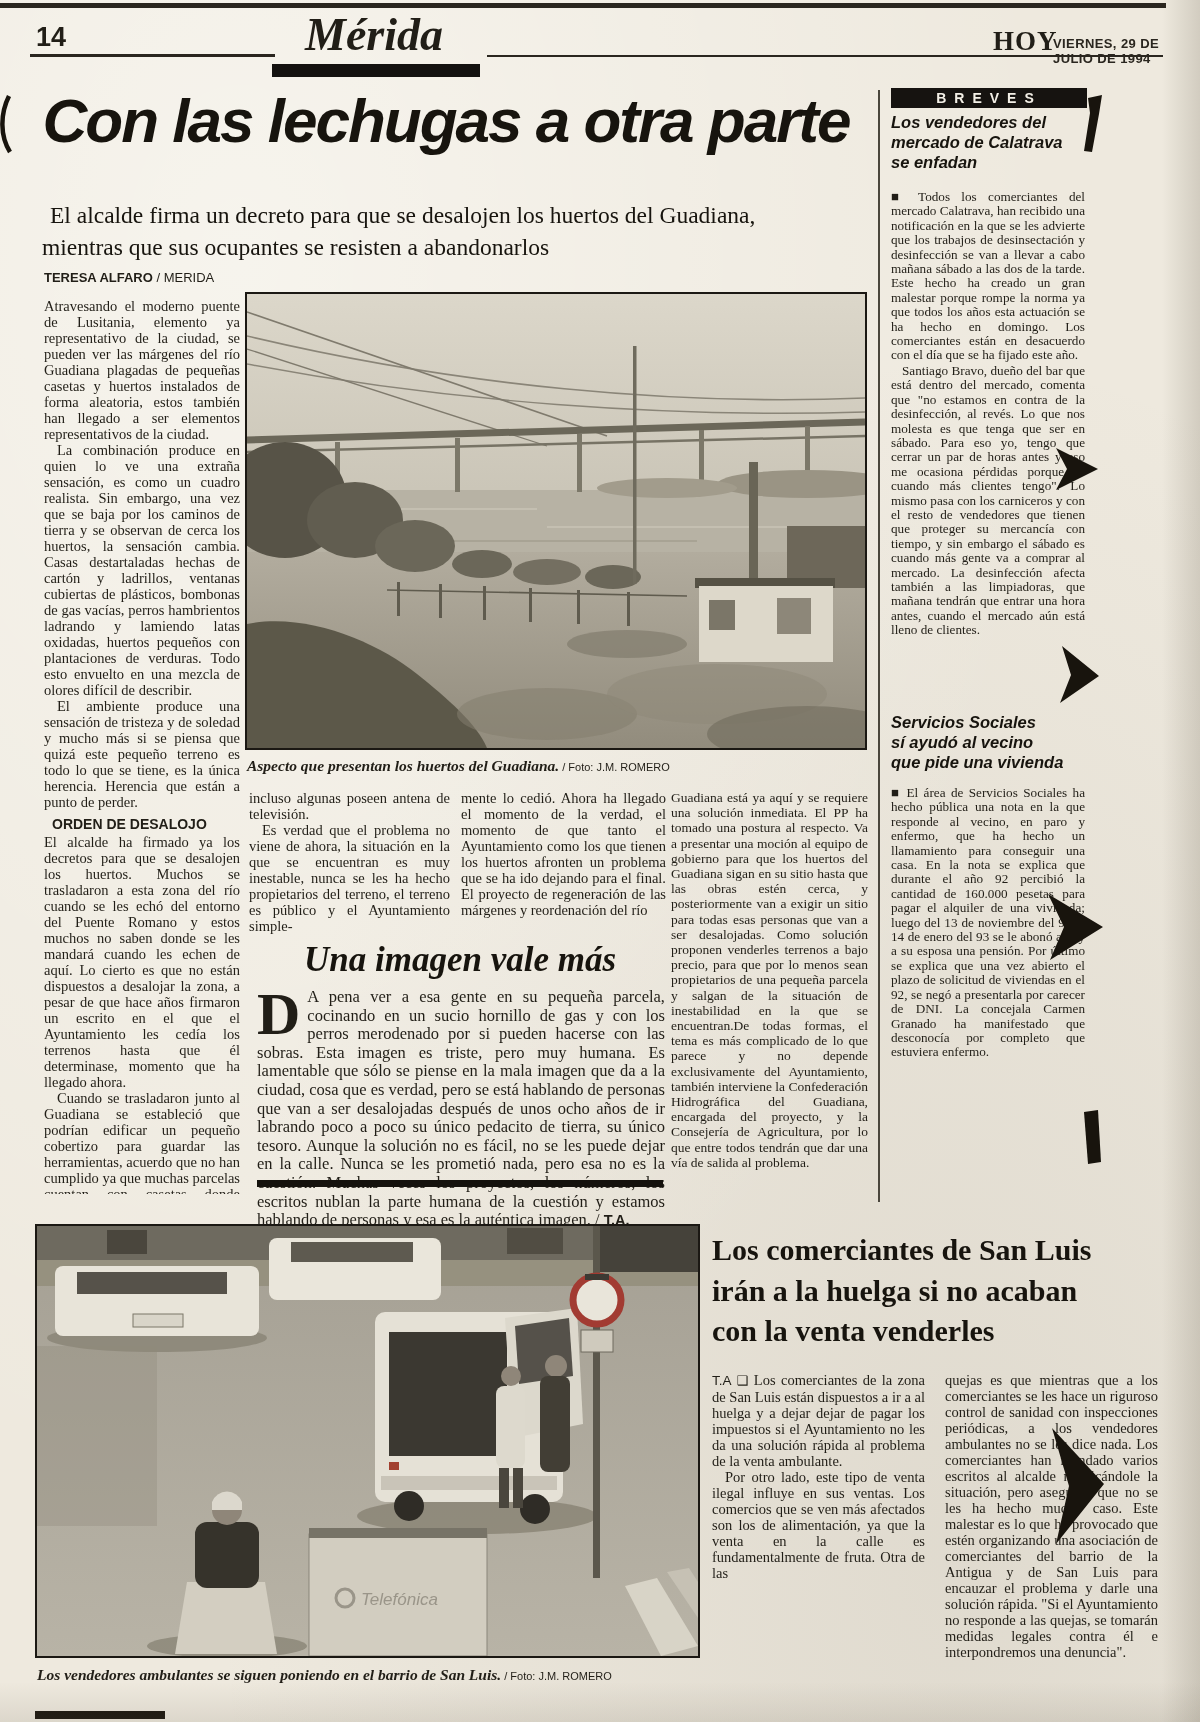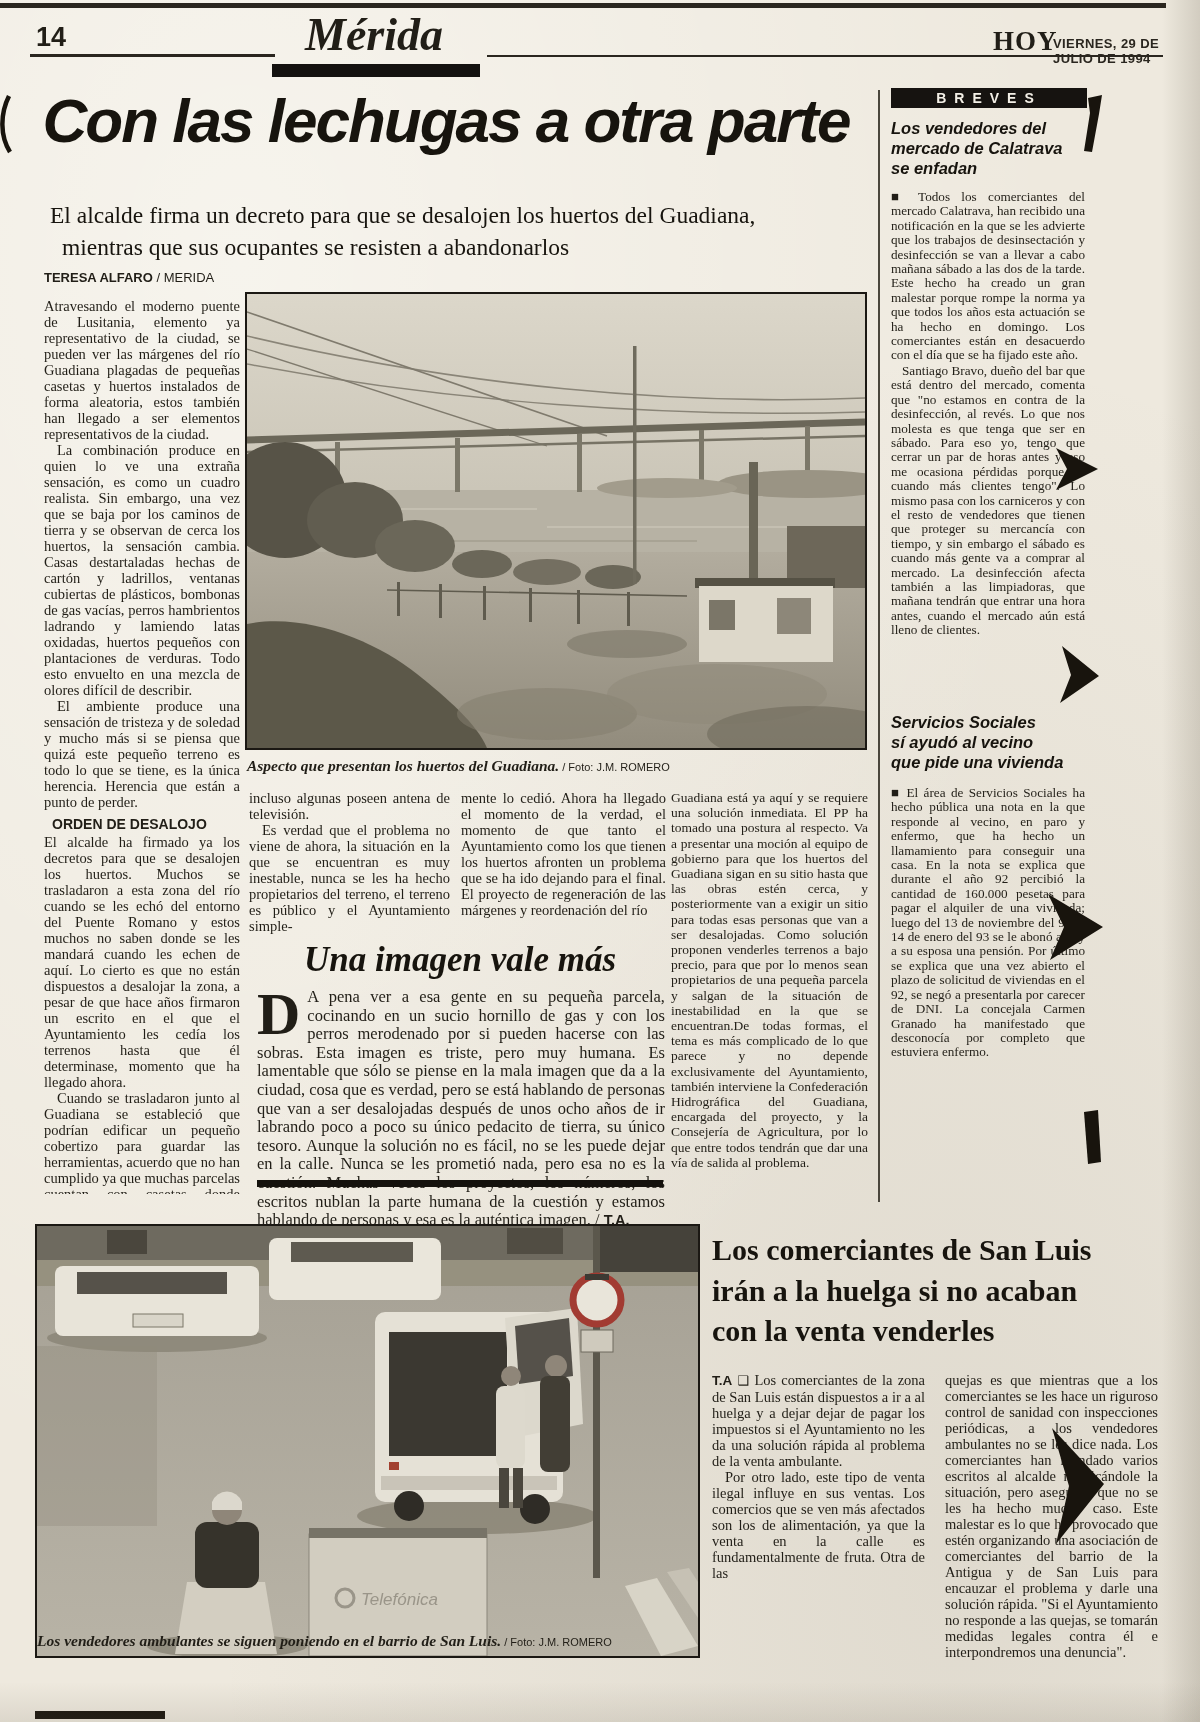--- a/index.html
+++ b/index.html
@@ -37,21 +37,21 @@
   .boxtext b{font-family:"Liberation Sans",sans-serif;font-size:14.5px;}
   
   .breves-bar{background:#161310;color:#f3efe6;font-family:"Liberation Sans",sans-serif;font-weight:bold;
     font-size:14px;letter-spacing:8px;text-align:center;line-height:20px;}
   .brief-title{font-family:"Liberation Sans",sans-serif;font-weight:bold;font-style:italic;font-size:16.5px;line-height:20px;color:#17140e;}
   .brief-body{font-size:13.2px;line-height:14.4px;text-align:justify;}
   .brief-body p{margin:0;}
   .brief-body p + p{text-indent:11px;margin-top:1px;}
   
   .b-headline{font-family:"Liberation Serif",serif;font-weight:bold;font-size:30px;line-height:40.5px;color:#17140e;}
-  .ba-byline{font-family:"Liberation Sans",sans-serif;font-weight:bold;font-size:13.5px;}
+  .ba-byline{font-family:"Liberation Sans",sans-serif;font-weight:normal;font-size:13.5px;}
   .ba-marker{font-size:13px;}
   .photo{border:2px solid #1b1813;background:#c9c4b6;box-sizing:border-box;}
   .photo svg{display:block;width:100%;height:100%;}
   .vrule{background:#4a463c;width:2px;}
   .ink{fill:#18140d;}
   .shadow-right{background:linear-gradient(to right, rgba(110,102,85,0), rgba(110,102,85,.22));}
   .shadow-bottom{background:linear-gradient(to bottom, rgba(110,102,85,0), rgba(110,102,85,.14));}
 </style>
 </head>
 <body>
@@ -62,21 +62,21 @@
   <div class="abs pageno" style="left:36px;top:22px;">14</div>
   <div class="abs rule" style="left:30px;top:54px;width:245px;height:3px;"></div>
   <div class="abs section-title" style="left:263px;top:8px;width:222px;">Mérida</div>
   <div class="abs" style="left:272px;top:64px;width:208px;height:13px;background:#141210;"></div>
   <div class="abs masthead" style="left:993px;top:26px;">HOY</div>
   <div class="abs dateline" style="left:1053px;top:36px;">VIERNES, 29 DE JULIO DE 1994</div>
   <div class="abs rule" style="left:487px;top:55px;width:676px;height:2px;"></div>
 
   <div class="abs headline" style="left:40px;top:88px;width:812px;">Con las lechugas a otra parte</div>
   <div class="abs subhead" style="left:50px;top:200px;width:800px;">El alcalde firma un decreto para que se desalojen los huertos del Guadiana,</div>
-  <div class="abs subhead" style="left:62px;top:232px;width:800px;">mientras que sus ocupantes se resisten a abandonarlos</div>
+  <div class="abs subhead" style="left:42px;top:232px;width:800px;">mientras que sus ocupantes se resisten a abandonarlos</div>
   <div class="abs byline" style="left:44px;top:270px;"><b>TERESA ALFARO</b><span> / MERIDA</span></div>
 
   <div class="abs col" style="left:44px;top:298px;width:196px;height:896px;overflow:hidden;">
     <p>Atravesando el moderno puente de Lusitania, elemento ya representativo de la ciudad, se pueden ver las márgenes del río Guadiana plagadas de pequeñas casetas y huertos instalados de forma aleatoria, estos también han llegado a ser elementos representativos de la ciudad.</p>
     <p>La combinación produce en quien lo ve una extraña sensación, es como un cuadro realista. Sin embargo, una vez que se baja por los caminos de tierra y se observan de cerca los huertos, la sensación cambia. Casas destartaladas hechas de cartón y ladrillos, ventanas cubiertas de plásticos, bombonas de gas vacías, perros hambrientos ladrando y lamiendo latas oxidadas, huertos pequeños con plantaciones de verduras. Todo esto envuelto en una mezcla de olores difícil de describir.</p>
     <p>El ambiente produce una sensación de tristeza y de soledad y mucho más si se piensa que quizá este pequeño terreno es todo lo que se tiene, es la única herencia. Herencia que están a punto de perder.</p>
     <div class="crosshead">ORDEN DE DESALOJO</div>
     <p>El alcalde ha firmado ya los decretos para que se desalojen los huertos. Muchos se trasladaron a esta zona del río cuando se les echó del entorno del Puente Romano y estos muchos no saben donde se les mandará cuando les echen de aquí. Lo cierto es que no están dispuestos a desalojar la zona, a pesar de que hace años firmaron un escrito en el que el Ayuntamiento les cedía los terrenos hasta que él determinase, momento que ha llegado ahora.</p>
     <p>Cuando se trasladaron junto al Guadiana se estableció que podrían edificar un pequeño cobertizo para guardar las herramientas, acuerdo que no han cumplido ya que muchas parcelas cuentan con casetas donde guardan animales, e</p>
   </div>
@@ -164,21 +164,21 @@
 
   <div class="abs boxtitle" style="left:255px;top:940px;width:410px;">Una imagen vale más</div>
   <div class="abs boxtext" style="left:257px;top:988px;width:408px;">
     <span class="dropcap">D</span><span>A pena ver a esa gente en su pequeña parcela, cocinando en un sucio hornillo de gas y con los perros merodenado por si pueden hacerse con las sobras. Esta imagen es triste, pero muy humana. Es lamentable que sólo se piense en la mala imagen que da a la ciudad, cosa que es verdad, pero se está hablando de personas que van a ser desalojadas después de unos ocho años de ir labrando poco a poco su único pedacito de tierra, su único tesoro. Aunque la solución no es fácil, no se les puede dejar en la calle. Nunca se les prometió nada, pero esa no es la cuestión. Muchas veces los proyectos, los números, los escritos nublan la parte humana de la cuestión y estamos hablando de personas y esa es la auténtica imagen. / </span><b>T.A.</b>
   </div>
   <div class="abs" style="left:257px;top:1180px;width:406px;height:7px;background:#15120d;"></div>
 
   <div class="abs vrule" style="left:878px;top:90px;height:1112px;"></div>
 
   <div class="abs breves-bar" style="left:891px;top:88px;width:196px;height:20px;">BREVES</div>
-  <div class="abs brief-title" style="left:891px;top:118px;width:200px;">
+  <div class="abs brief-title" style="left:891px;top:112px;width:200px;">
     <div>Los vendedores del</div>
     <div>mercado de Calatrava</div>
     <div>se enfadan</div>
   </div>
   <div class="abs brief-body" style="left:891px;top:190px;width:194px;height:512px;overflow:hidden;">
     <p>■ Todos los comerciantes del mercado Calatrava, han recibido una notificación en la que se les advierte que los trabajos de desinsectación y desinfección se van a llevar a cabo mañana sábado a las dos de la tarde. Este hecho ha creado un gran malestar porque rompe la norma ya que todos los años esta actuación se ha hecho en domingo. Los comerciantes están en desacuerdo con el día que se ha fijado este año.</p>
     <p>Santiago Bravo, dueño del bar que está dentro del mercado, comenta que "no estamos en contra de la desinfección, al revés. Lo que nos molesta es que tenga que ser en sábado. Para eso yo, tengo que cerrar un par de horas antes y eso me ocasiona pérdidas porque es cuando más clientes tengo". Lo mismo pasa con los carniceros y con el resto de vendedores que tienen que proteger su mercancía con tiempo, y sin embargo el sábado es cuando más gente va a comprar al mercado. La desinfección afecta también a las limpiadoras, que mañana tendrán que entrar una hora antes, cuando el mercado aún está lleno de clientes.</p>
   </div>
   <div class="abs brief-title" style="left:891px;top:712px;width:200px;">
     <div>Servicios Sociales</div>
@@ -243,21 +243,21 @@
       <rect x="272" y="308" width="178" height="122" fill="#d2cdc0" stroke="#8a857a"></rect>
       <rect x="272" y="302" width="178" height="10" fill="#777367"></rect>
       <circle cx="308" cy="372" r="9" fill="none" stroke="#9a9589" stroke-width="3"></circle>
       <text x="324" y="379" font-family="Liberation Sans, sans-serif" font-size="17" font-style="italic" fill="#9a9589">Telefónica</text>
 
       <polygon points="588,360 620,352 661,420 624,430" fill="#d8d4c7"></polygon>
       <polygon points="630,346 652,342 661,356 661,392" fill="#c6c1b4"></polygon>
       <rect x="0" y="120" width="120" height="180" fill="#8f8a7b" opacity=".35"></rect>
     </svg>
   </div>
-  <div class="abs caption" style="left:37px;top:1632px;width:660px;"><span class="capt">Los vendedores ambulantes se siguen poniendo en el barrio de San Luis.</span><span class="credit"> / Foto: J.M. ROMERO</span></div>
+  <div class="abs caption" style="left:37px;top:1666px;width:660px;"><span class="capt">Los vendedores ambulantes se siguen poniendo en el barrio de San Luis.</span><span class="credit"> / Foto: J.M. ROMERO</span></div>
 
   <div class="abs b-headline" style="left:712px;top:1230px;width:440px;">
     <div>Los comerciantes de San Luis</div>
     <div>irán a la huelga si no acaban</div>
     <div>con la venta venderles</div>
   </div>
   <div class="abs col" style="left:712px;top:1372px;width:213px;height:302px;overflow:hidden;">
     <p><b class="ba-byline">T.A</b> <span class="ba-marker">❑</span> <span>Los comerciantes de la zona de San Luis están dispuestos a ir a al huelga y a dejar dejar de pagar los impuestos si el Ayuntamiento no les da una solución rápida al problema de la venta ambulante.</span></p>
     <p>Por otro lado, este tipo de venta ilegal influye en sus ventas. Los comercios que se ven más afectados son los de alimentación, ya que la venta en la calle es fundamentalmente de fruta. Otra de las</p>
   </div>

